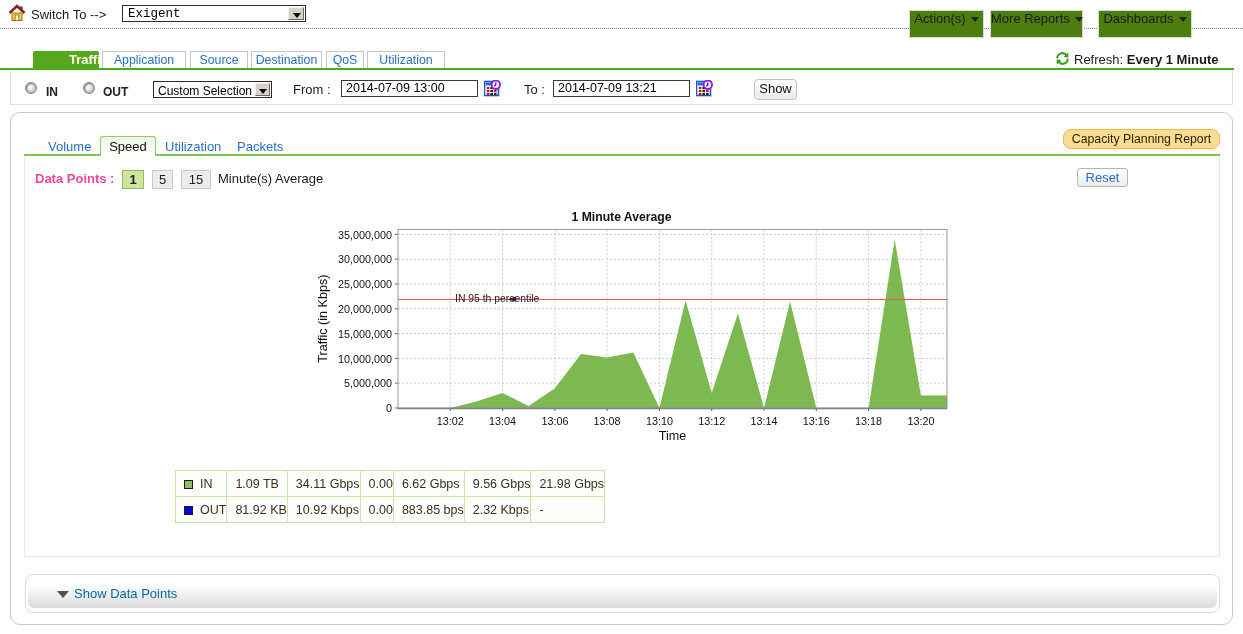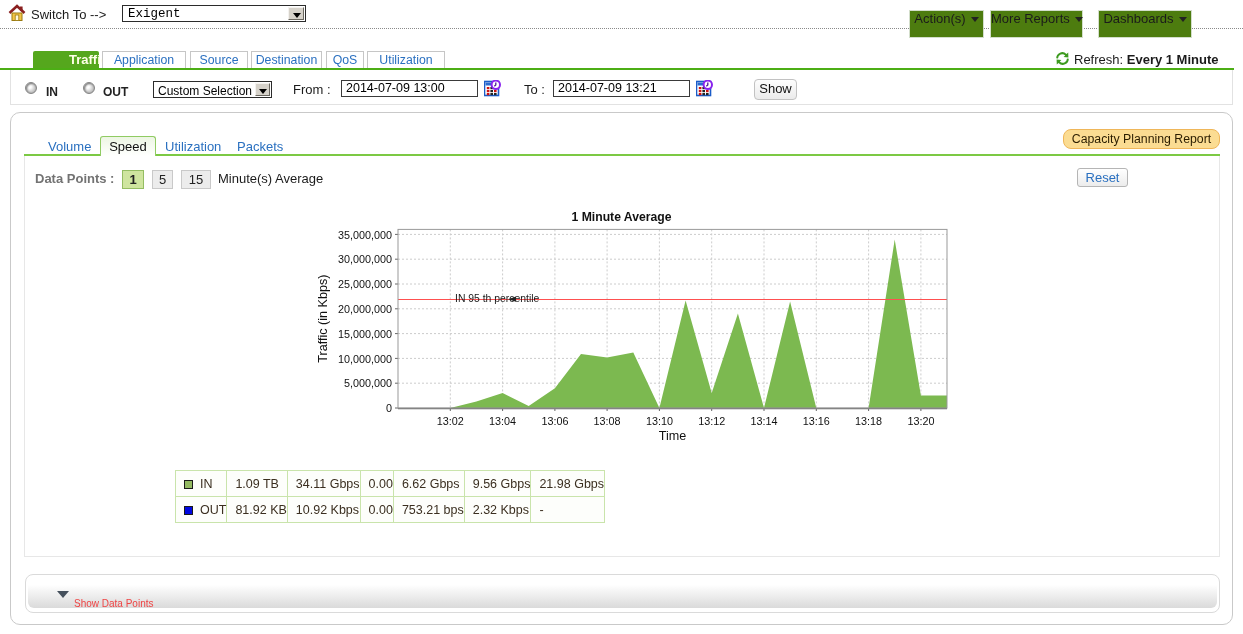--- a/index.html
+++ b/index.html
@@ -42,21 +42,21 @@
 
 #stats { position:absolute; left:175px; top:470px; border-collapse:collapse; font-size:12.5px; color:#3b2f20; }
 #stats td { border:1px solid #c9e4ab; padding:0 0 0 8px; background:#fdfefb; }
 #stats tr.hdr td { background:#f2fae8; height:21px; }
 #stats tr.row td { height:26px; }
 .swatch { display:inline-block; width:9px; height:9px; border:1px solid #1a1a1a; vertical-align:-1px; margin-right:7px; }
 
 #sdp { position:absolute; left:25px; top:574px; width:1195px; height:39px; border:1px solid #dadada; border-radius:8px; background:#fff; }
 #sdpinner { position:absolute; left:2px; top:2px; right:2px; height:31px; border-radius:6px; background:linear-gradient(#ffffff 25%, #dadada 100%); }
 #sdp .tri { position:absolute; left:31px; top:16px; width:0; height:0; border:6px solid transparent; border-top:7px solid #45505c; border-bottom:none; }
-#sdp .lbl { position:absolute; left:48px; top:23px; font-size:10px; color:#ef4444; }
+#sdp .lbl { position:absolute; left:48px; top:11px; font-size:13px; color:#0369a1; }
 </style>
 </head>
 <body>
 <div id="page">
 
   <svg class="abs" style="left:8px;top:4px" width="18" height="18" viewBox="0 0 18 18">
     <path d="M1.5 9 L9 2 L16.5 9" fill="none" stroke="#8a2020" stroke-width="2.6"></path>
     <rect x="12" y="2.5" width="2.6" height="4" fill="#8a2020"></rect>
     <rect x="4" y="9" width="10" height="7.5" fill="#f4c548" stroke="#9a7a10" stroke-width="1"></rect>
     <rect x="7.2" y="11" width="3.6" height="5.5" fill="#fff7dd" stroke="#9a7a10" stroke-width="0.8"></rect>
@@ -133,21 +133,21 @@
 
   <div id="wrapper"></div>
   <div class="innerlink" style="left:48px">Volume</div>
   <div id="speedtab">Speed</div>
   <div class="innerlink" style="left:165px">Utilization</div>
   <div class="innerlink" style="left:237px">Packets</div>
   <div id="innerline"></div>
   <div id="capbtn">Capacity Planning Report</div>
   <div id="contentbox"></div>
 
-  <div class="abs" style="left:35px;top:171px;font-size:13px;font-weight:bold;color:#737373">Data Points :</div>
+  <div class="abs" style="left:35px;top:171px;font-size:13px;font-weight:bold;color:#ec4899">Data Points :</div>
   <div class="dpbtn" style="left:122px;width:22px;background:#cfe59f;border:1px solid #94bd62;font-weight:bold">1</div>
   <div class="dpbtn" style="left:152px;width:21px;background:#ececec;border:1px solid #c9c9c9">5</div>
   <div class="dpbtn" style="left:181px;width:30px;background:#ececec;border:1px solid #c9c9c9">15</div>
   <div class="abs t13" style="left:218px;top:171px">Minute(s) Average</div>
   <div id="resetbtn">Reset</div>
 
   <svg id="chart" class="abs" style="left:280px;top:205px" width="680" height="245" viewBox="280 205 680 245">
       <rect x="398" y="229.4" width="549" height="178.6" fill="#ffffff" stroke="none"></rect>
       <line x1="398" y1="383.2" x2="947" y2="383.2" stroke="#cccccc" stroke-width="1" stroke-dasharray="2,2"></line>
       <line x1="398" y1="358.4" x2="947" y2="358.4" stroke="#cccccc" stroke-width="1" stroke-dasharray="2,2"></line>
@@ -222,21 +222,21 @@
           <td>0.00</td>
           <td>6.62 Gbps</td>
           <td>9.56 Gbps</td>
           <td>21.98 Gbps</td>
     </tr>
     <tr class="row">
       <td><span class="swatch" style="background:#0007e0"></span>OUT</td>
       <td>81.92 KB</td>
           <td>10.92 Kbps</td>
           <td>0.00</td>
-          <td>753.21 bps</td>
+          <td>883.85 bps</td>
           <td>2.32 Kbps</td>
           <td>-</td>
     </tr>
   </tbody>
     </table>
 
   <div id="sdp">
       <div id="sdpinner"></div>
       <span class="tri"></span>
       <span class="lbl">Show Data Points</span>

